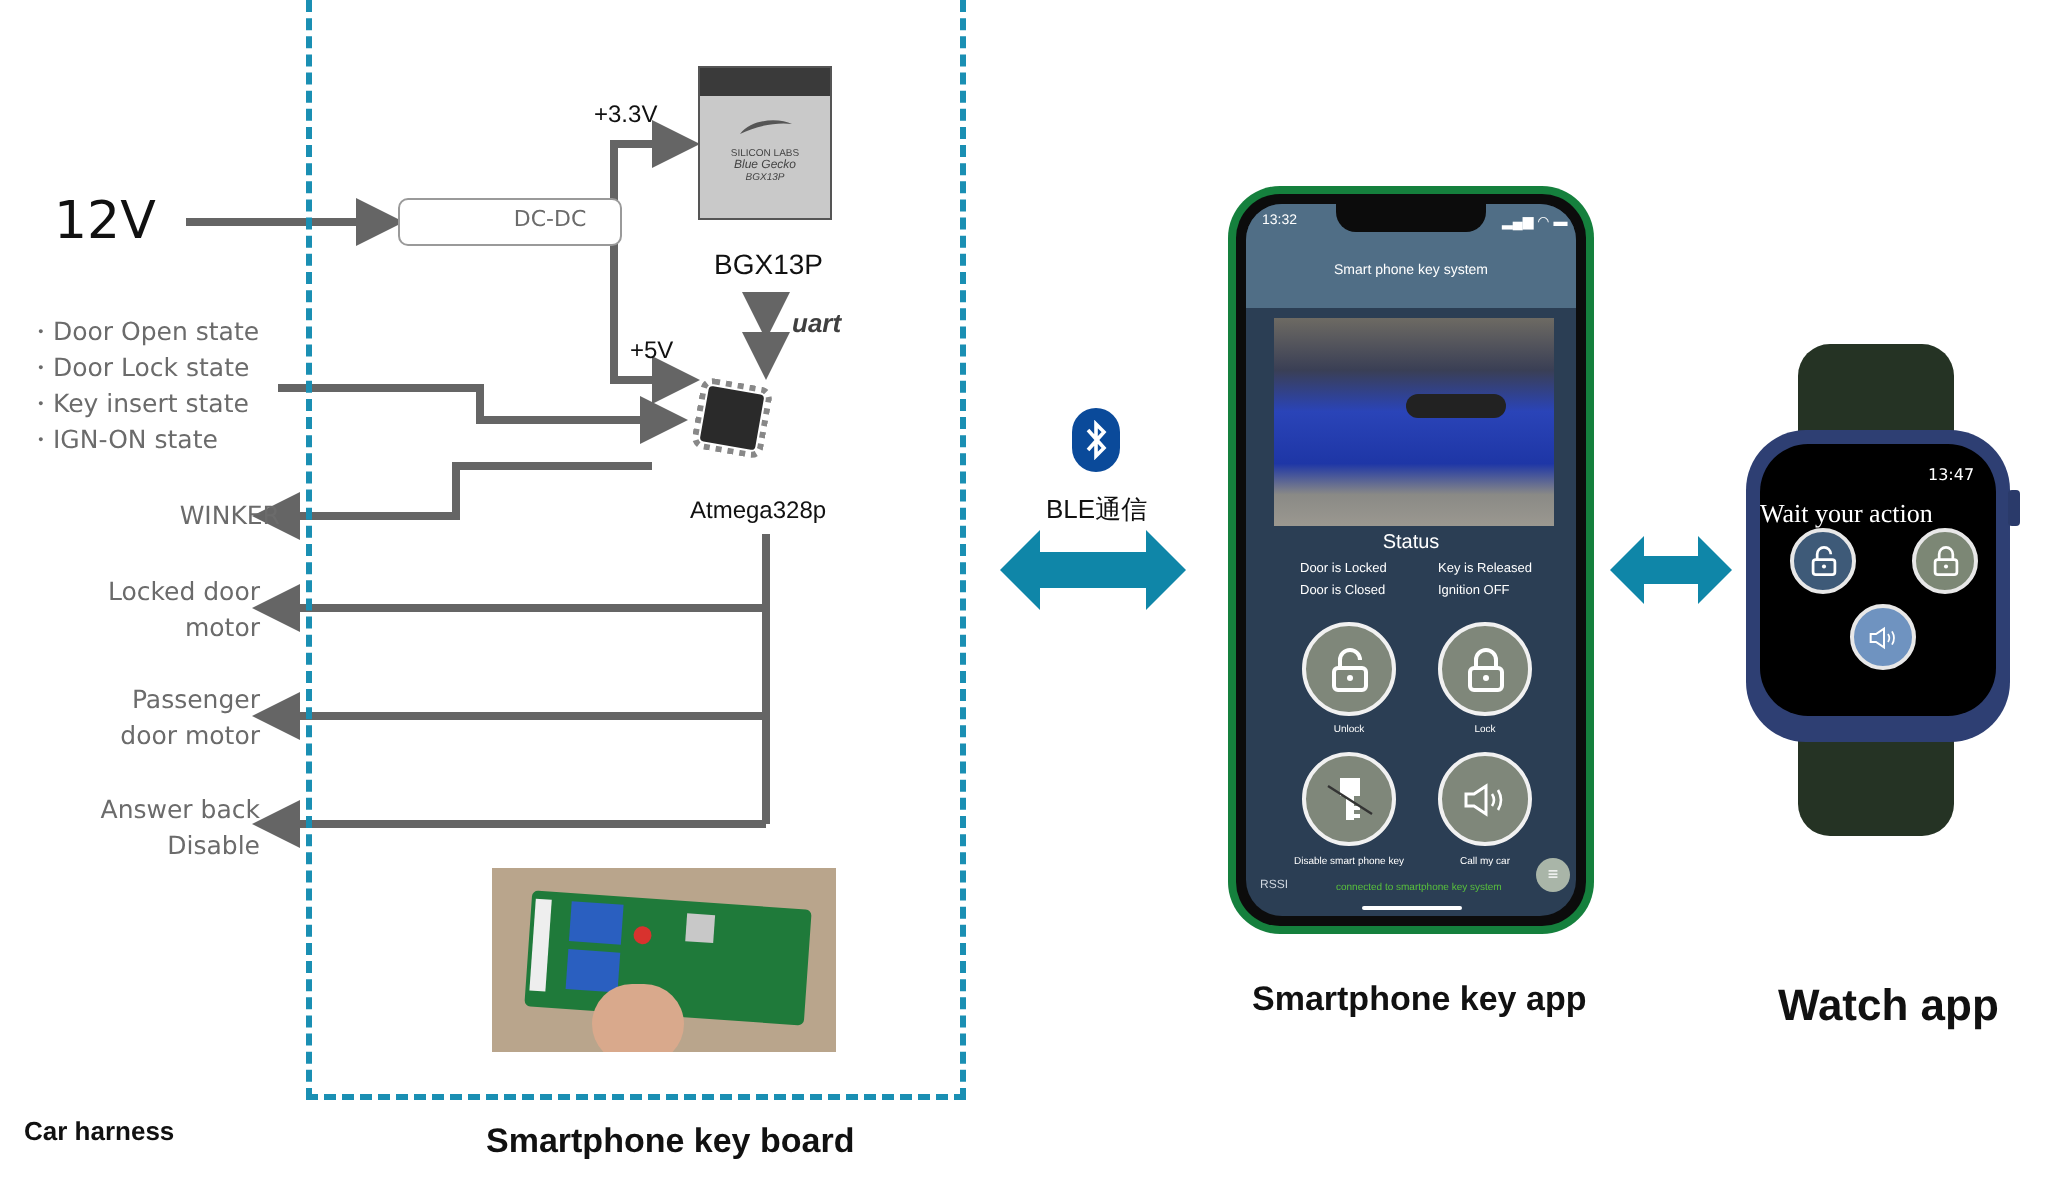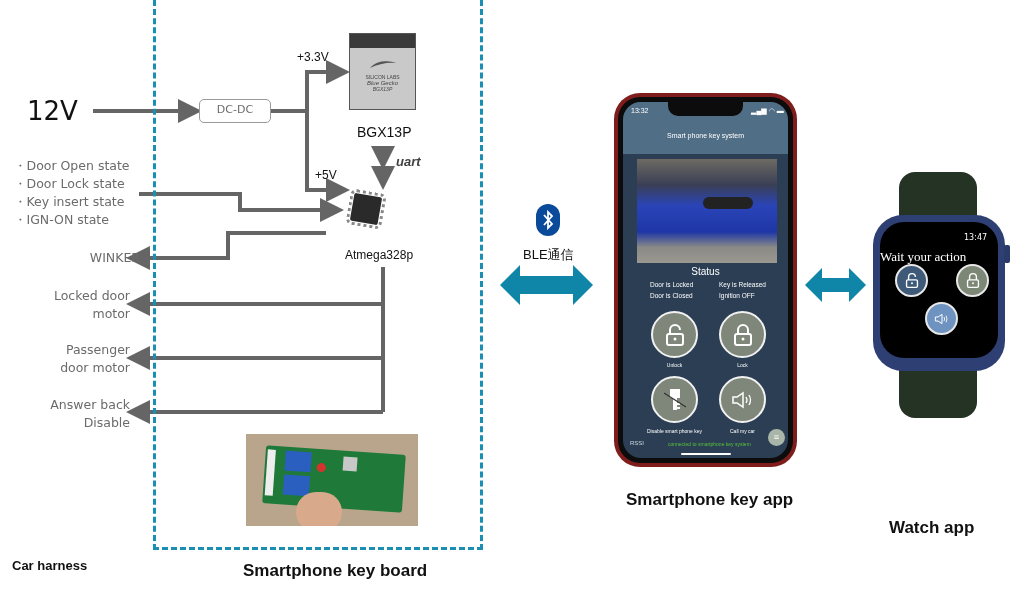--- a/index.html
+++ b/index.html
@@ -4,21 +4,21 @@
 <style>
   html, body { margin:0; padding:0; background:#ffffff; }
   body { width:1024px; height:591px; position:relative; overflow:hidden; font-family:"Liberation Sans", sans-serif; }
   .abs { position:absolute; }
   .gray-text { color:#6b6b6b; font-family:"DejaVu Sans", sans-serif; }
   .lbl-center { text-align:right; }
   .bold-title { font-weight:bold; color:#111; font-family:"Liberation Sans", sans-serif; }
   .board { border:3px dashed #1a8fb3; border-top-color:#1a8fb3; }
   .dcdc { border:1.5px solid #9a9a9a; border-radius:5px; background:#fff; color:#6b6b6b; font-size:11px; text-align:center; line-height:20px; font-family:"DejaVu Sans", sans-serif; }
   
-  .phone { border-radius:26px; background:#7f1d1d; }
+  .phone { border-radius:26px; background:#15803d; }
   .phone-inner { border-radius:22px; background:#0c0c0c; }
   .screen { border-radius:18px; background:#2b3e54; overflow:hidden; }
   .screen-header { background:#506e86; }
   .ph-text { color:#fff; font-family:"Liberation Sans", sans-serif; font-stretch:condensed; }
   .circle-btn { border-radius:50%; background:#7f877a; border:2px solid #f1f1f1; box-sizing:border-box; display:flex; align-items:center; justify-content:center; }
   
   .band { background:#253324; border-radius:14px; }
   .watch-case { border-radius:30px; background:#2e3f73; }
   .watch-screen { border-radius:24px; background:#000; }
   .w-btn { border-radius:50%; border:2px solid #e8e8e8; box-sizing:border-box; display:flex; align-items:center; justify-content:center; }
@@ -71,21 +71,21 @@
 </div>
 <div class="abs gray-text lbl-center" style="left:30px;top:341px;width:100px;font-size:12.5px;line-height:18px;">
   <div>Passenger</div>
   <div>door motor</div>
 </div>
 <div class="abs gray-text lbl-center" style="left:30px;top:396px;width:100px;font-size:12.5px;line-height:18px;">
   <div>Answer back</div>
   <div>Disable</div>
 </div>
 
-<div class="abs dcdc" style="left:199px;top:99px;width:70px;height:22px;">DC-DC</div>
+<div class="abs dcdc" style="left:199px;top:99px;width:70px;height:22px;padding-left:40px;">DC-DC</div>
 <div class="abs" style="left:297px;top:50px;font-size:12px;color:#111;">+3.3V</div>
 <div class="abs" style="left:315px;top:168px;font-size:12px;color:#111;">+5V</div>
 
 <div class="abs" style="left:349px;top:33px;width:67px;height:77px;background:#c9c9c9;border:1px solid #555;box-sizing:border-box;">
   <div style="height:14px;background:#3a3a3a;"></div>
   <div style="text-align:center;margin-top:8px;">
     <svg width="30" height="10">
         <path d="M2,8 C8,0 22,0 28,3 C20,2 10,4 2,8 Z" fill="#555"></path>
       </svg>
   </div>
@@ -106,21 +106,21 @@
     <div style="position:absolute;left:78px;top:6px;width:14px;height:14px;background:#c8c8c8;"></div>
     <div style="position:absolute;left:52px;top:14px;width:9px;height:9px;border-radius:50%;background:#d8322e;"></div>
     <div style="position:absolute;left:2px;top:4px;width:8px;height:46px;background:#eee;"></div>
   </div>
   <div style="position:absolute;left:50px;top:58px;width:46px;height:40px;border-radius:20px;background:#d9a98c;"></div>
 </div>
 
 <div class="abs bold-title" style="left:12px;top:558px;font-size:13px;">Car harness</div>
 <div class="abs bold-title" style="left:243px;top:561px;font-size:17px;">Smartphone key board</div>
 <div class="abs bold-title" style="left:626px;top:490px;font-size:17px;">Smartphone key app</div>
-<div class="abs bold-title" style="left:889px;top:490px;font-size:17px;margin-top:28px;">Watch app</div>
+<div class="abs bold-title" style="left:889px;top:490px;font-size:22px;">Watch app</div>
 
 <div class="abs" style="left:536px;top:204px;width:24px;height:32px;border-radius:12px;background:#0a4a9a;display:flex;align-items:center;justify-content:center;">
   <svg width="14" height="20" viewBox="0 0 14 20">
       <path d="M3,5 L11,14 L7,18 L7,2 L11,6 L3,15" stroke="#fff" stroke-width="1.8" fill="none"></path>
     </svg>
 </div>
 <div class="abs" style="left:523px;top:246px;font-size:13px;color:#111;">BLE通信</div>
 
 <div class="abs phone" style="left:614px;top:93px;width:183px;height:374px;">
   <div class="abs phone-inner" style="left:4px;top:4px;width:175px;height:366px;">

